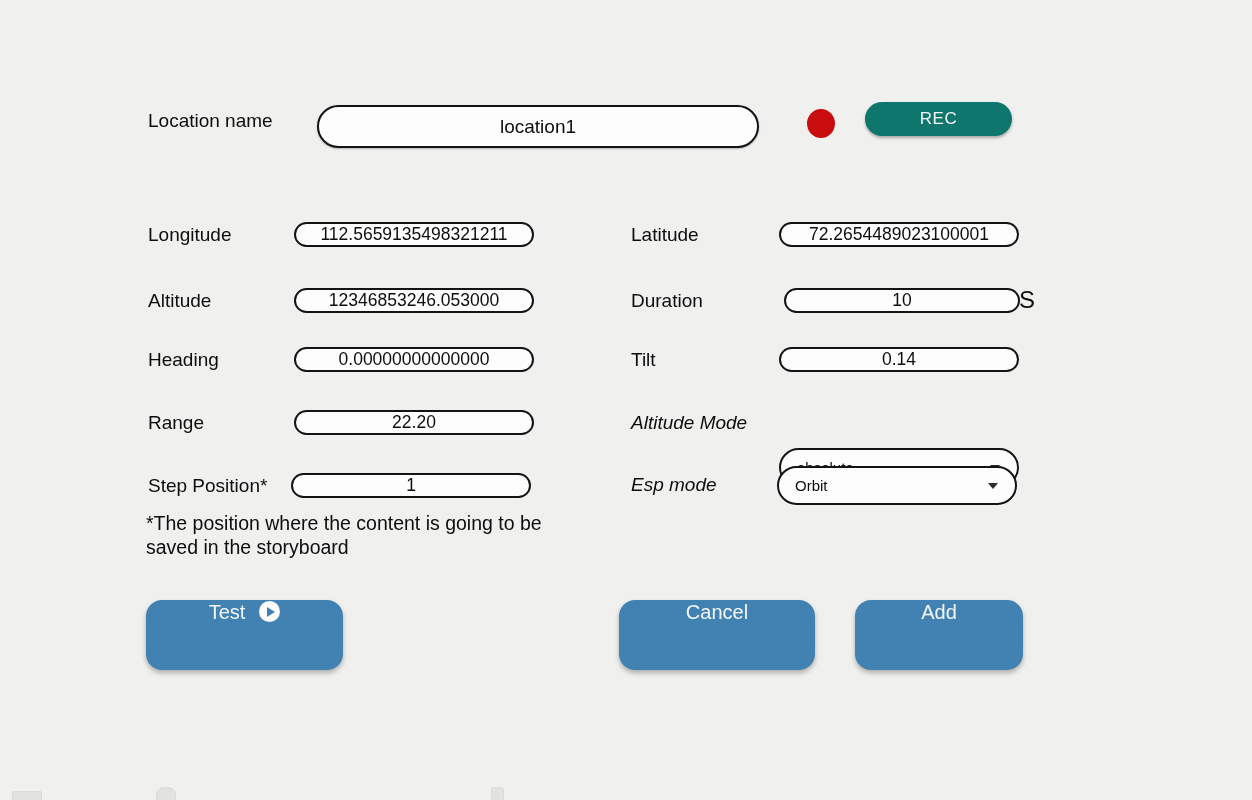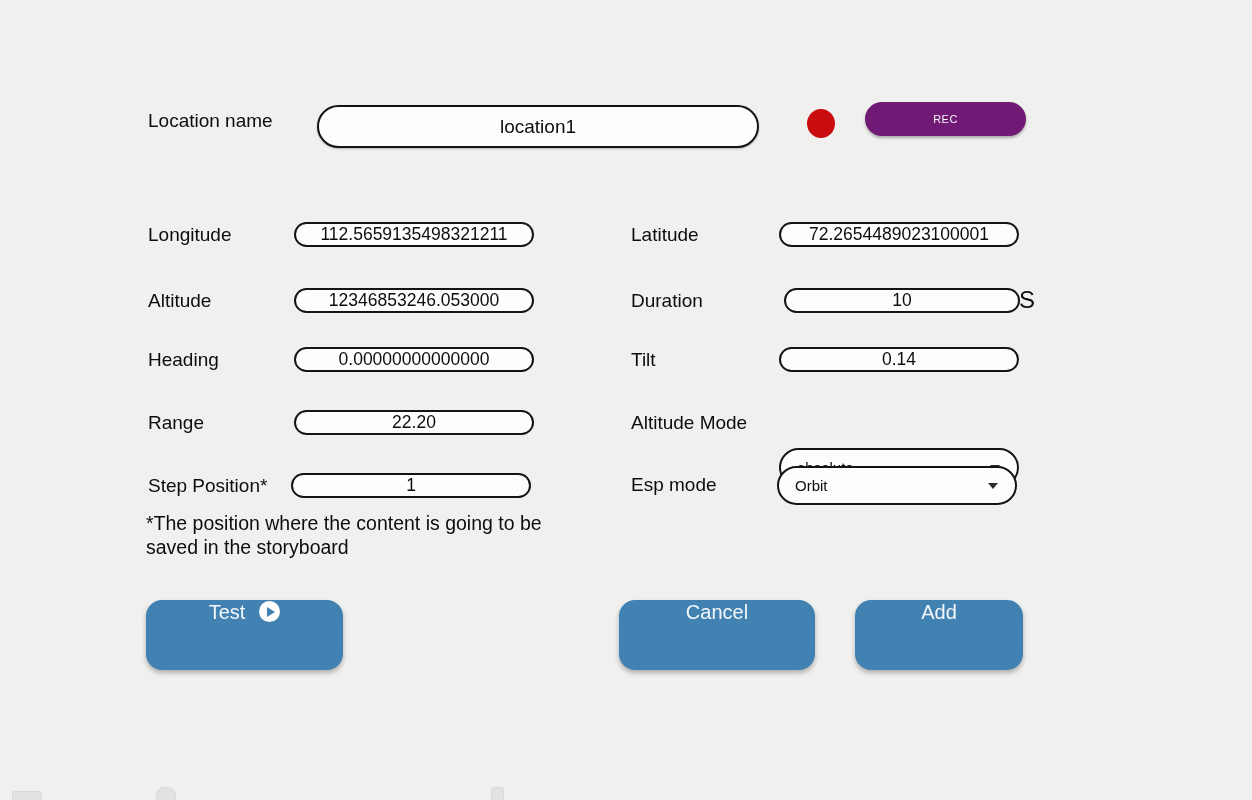--- a/index.html
+++ b/index.html
@@ -18,21 +18,21 @@
 
   
   .lbl {
     position: absolute;
     height: 25px;
     line-height: 25px;
     font-size: 19px;
     color: #0d0d0d;
     white-space: nowrap;
   }
-  .lbl.tall { height: 38px; line-height: 38px; }
+  .lbl.tall { height: 38px; line-height: 38px; font-style: italic; }
 
   
   .inp {
     position: absolute;
     box-sizing: border-box;
     height: 25px;
     border: 2px solid #141414;
     border-radius: 13px;
     background: #fdfdfd;
     text-align: center;
@@ -67,26 +67,26 @@
     left: 807px; top: 109px;
     width: 28px; height: 29px;
     border-radius: 50%;
     background: #c90d0e;
   }
 
   
   .rec-btn {
     position: absolute;
     left: 865px; top: 102px;
-    width: 161px; height: 34px;
+    width: 147px; height: 34px;
     border: none;
     border-radius: 17px;
-    background: #701a75;
+    background: #0f766e;
     color: #f2f6fa;
-    font-size: 11px;
+    font-size: 17px;
     font-family: "Liberation Sans", "DejaVu Sans", sans-serif;
     letter-spacing: 0.5px;
     cursor: pointer;
     box-shadow: 0 2px 3px rgba(0,0,0,0.3);
   }
 
   
   .dd {
     position: absolute;
     box-sizing: border-box;

